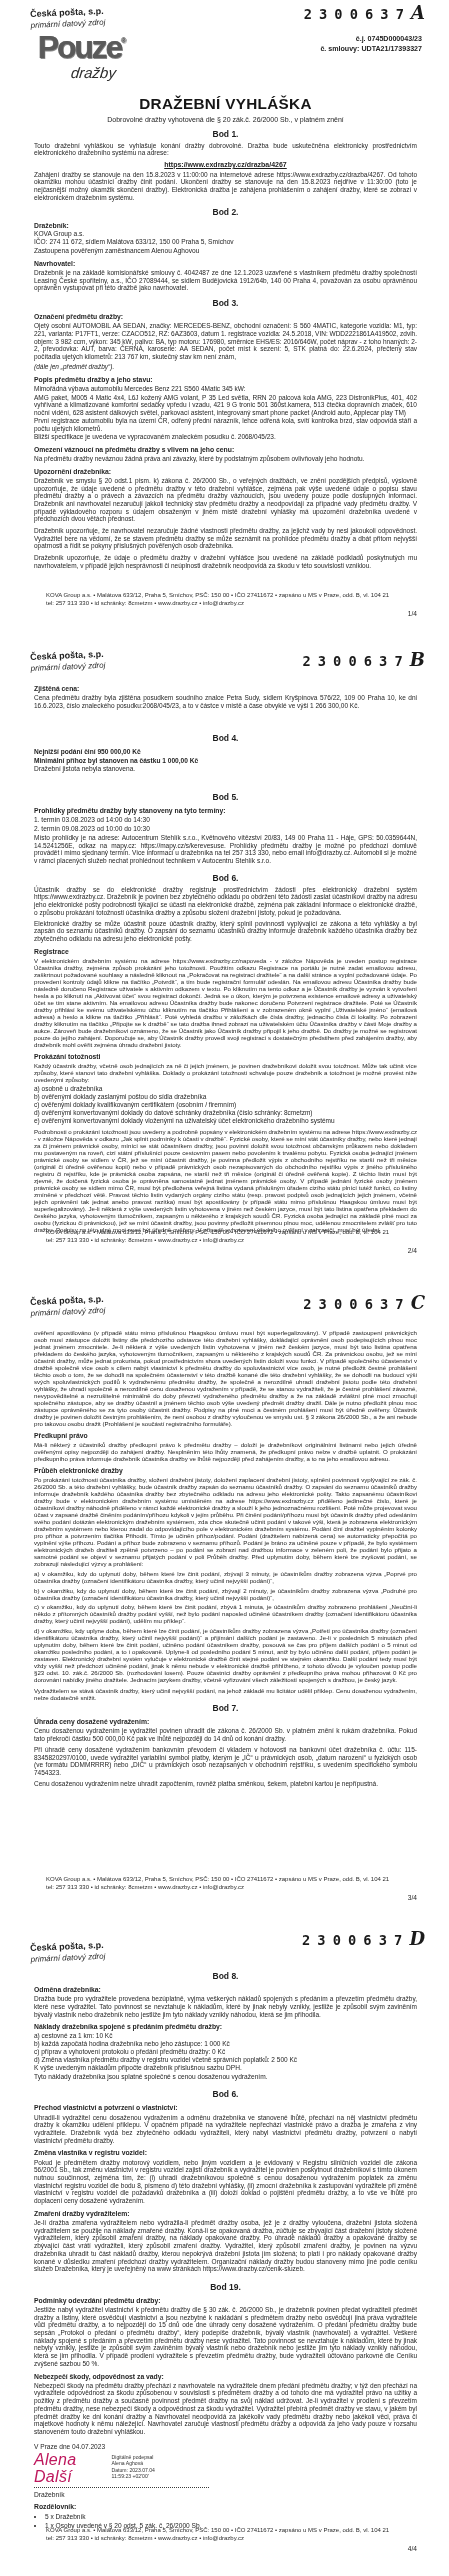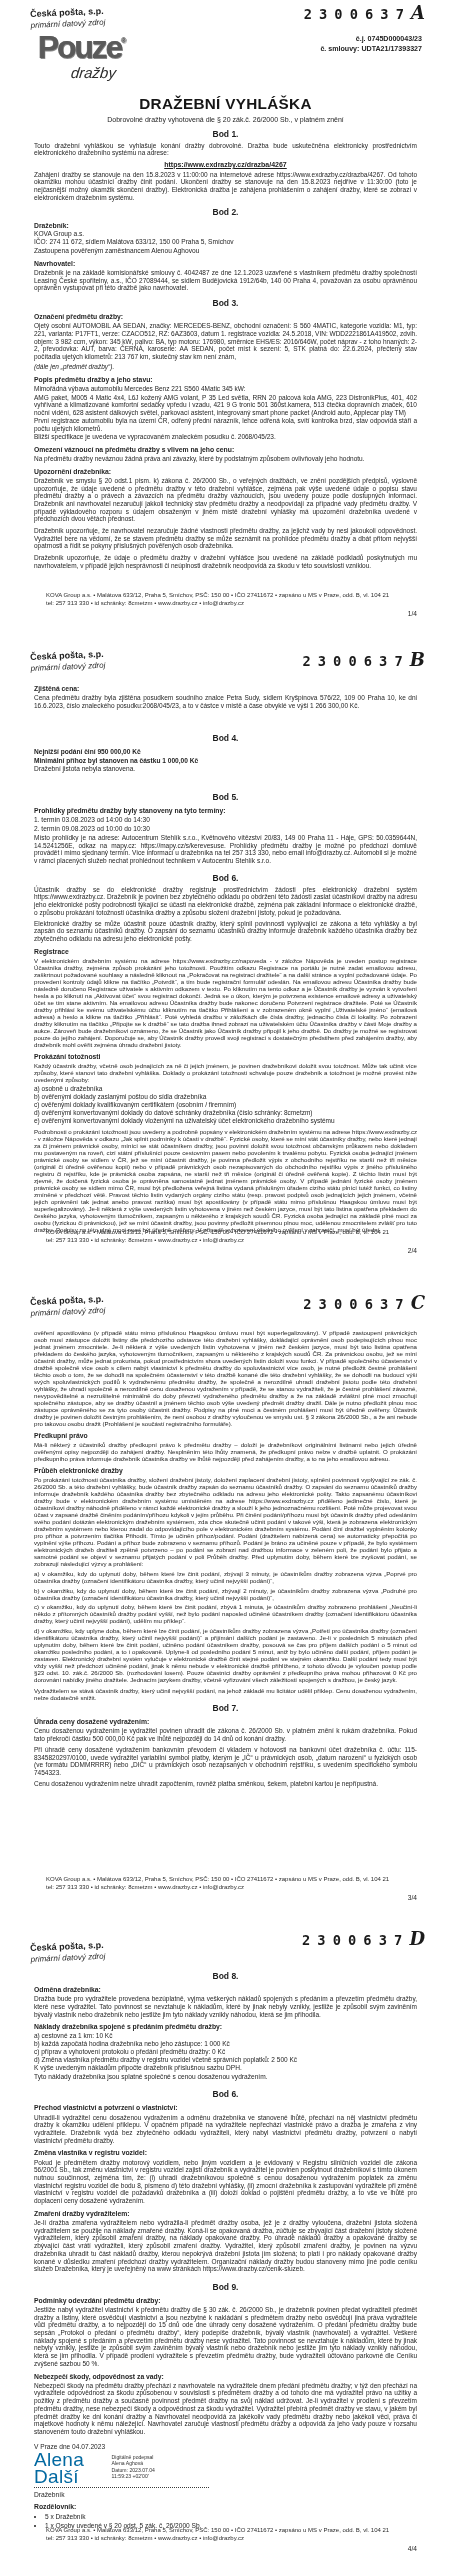--- a/index.html
+++ b/index.html
@@ -33,21 +33,21 @@
   .center-link{text-align:center;font-weight:bold;text-decoration:underline;font-size:7px;margin:3.8px 0 2.7px;}
   .italic{font-style:italic;}
   .abc{font-size:6.5px;line-height:7.4px;margin:0.5px 0 0;text-align:left;}
   .abc.dense{font-size:6.1px;line-height:7px;margin:2.7px 0 0;text-align:justify;}
   
   .footer{position:absolute;left:46px;right:32px;font-size:6px;line-height:8px;color:#2c2c2c;}
   .footer .pnum{position:absolute;right:0;bottom:-11px;font-size:6.6px;color:#222;}
   
   .sign-date{font-size:6.6px;margin-top:7.7px;}
   .sign-row{display:flex;align-items:flex-start;margin-top:1.1px;}
-  .sign-name{font-size:19px;line-height:17px;color:#0369a1;letter-spacing:0.3px;min-width:71px;}
+  .sign-name{font-size:16px;line-height:17px;color:#be185d;letter-spacing:0.3px;min-width:71px;font-style:italic;}
   .sign-meta{font-size:5.1px;line-height:6.6px;color:#333;margin:2.2px 0 0 6.6px;}
   .sign-dots{width:175px;border-bottom:1.4px dotted #3a3a3a;margin-top:1.6px;}
   .sign-role{font-size:6.7px;margin-top:3.3px;}
   ul.rozd{margin:2.2px 0 0 3.3px;padding-left:7.7px;}
   ul.rozd li{font-size:6.6px;line-height:8.2px;margin-top:1.1px;}
 </style>
 </head>
 <body>
 
 <section class="page" id="p1">
@@ -187,21 +187,21 @@
     <div class="abc">d) Změna vlastníka předmětu dražby v registru vozidel včetně správních poplatků: 2 500 Kč</div>
     <div class="line">K výše uvedeným nákladům připočte dražebník příslušnou sazbu DPH.</div>
     <div class="line">Tyto náklady dražebníka jsou splatné společné s cenou dosaženou vydražením.</div>
     <div class="bod" style="margin-top:8.8px">Bod 6.</div>
     <div class="sec-h">Přechod vlastnictví a potvrzení o vlastnictví:</div>
     <p class="body">Uhradil-li vydražitel cenu dosaženou vydražením a odměnu dražebníka ve stanovené lhůtě, přechází na něj vlastnictví předmětu dražby k okamžiku udělení příklepu. V opačném případě na vydražitele nepřechází vlastnické právo a dražba je zmařena z viny vydražitele. Dražebník vydá bez zbytečného odkladu vydražiteli, který nabyl vlastnictví předmětu dražby, potvrzení o nabytí vlastnictví předmětu dražby.</p>
     <div class="sec-h">Změna vlastníka v registru vozidel:</div>
     <p class="body">Pokud je předmětem dražby motorový vozidlem, nebo jiným vozidlem a je evidovaný v Registru silničních vozidel dle zákona 56/2001 Sb., tak změnu vlastnictví v registru vozidel zajistí dražebník a vydražitel je povinen poskytnout dražebníkovi s tímto úkonem nutnou součinnost, zejména tím, že: (i) uhradí dražebníkovou společně s cenou dosaženou vydražením poplatek za změnu vlastnictví registru vozidel dle bodu 8, písmeno d) této dražební vyhlášky, (ii) zmocní dražebníka k zastupování vydražitele při změně vlastnictví v registru vozidel dle požadavků dražebníka a (iii) doloží doklad o pojištění předmětu dražby, a to vše ve lhůtě pro doplacení ceny dosažené vydražením.</p>
     <div class="sec-h">Zmaření dražby vydražitelem:</div>
     <p class="body">Je-li dražba zmařena vydražitelem nebo vydražila-li předmět dražby osoba, jež je z dražby vyloučena, dražební jistota složená vydražitelem se použije na náklady zmařené dražby. Koná-li se opakovaná dražba, zúčtuje se zbývající část dražební jistoty složené vydražitelem, který způsobil zmaření dražby, na náklady opakované dražby. Po úhradě nákladů dražby a opakované dražby se zbývající část vrátí vydražiteli, který způsobil zmaření dražby. Vydražitel, který způsobil zmaření dražby, je povinen na výzvu dražebníka uhradit tu část nákladů dražby, kterou nepokrývá dražební jistota jím složená; to platí i pro náklady opakované dražby konané v důsledku zmaření předchozí dražby vydražitelem. Organizační náklady dražby budou stanoveny mimo jiné podle ceníku služeb Dražebníka, který je uveřejněný na www stránkách https://www.drazby.cz/cenik-sluzeb.</p>
-    <div class="bod" style="margin-top:8.8px">Bod 9.</div>
+    <div class="bod" style="margin-top:8.8px">Bod 19.</div>
     <div class="sec-h">Podmínky odevzdání předmětu dražby:</div>
     <p class="body">Jestliže nabyl vydražitel vlastnictví k předmětu dražby dle § 30 zák. č. 26/2000 Sb., je dražebník povinen předat vydražiteli předmět dražby a listiny, které osvědčují vlastnictví a jsou nezbytné k nakládání s předmětem dražby nebo osvědčují jiná práva vydražitele vůči předmětu dražby, a to nejpozději do 15 dnů ode dne úhrady ceny dosažené vydražením. O předání předmětu dražby bude sepsán „Protokol o předání o předmětu dražby“, který podepíše dražebník, bývalý vlastník (navrhovatel) a vydražitel. Veškeré náklady spojené s předáním a převzetím předmětu dražby nese vydražitel. Tato povinnost se nevztahuje k nákladům, které by jinak nebyly vznikly, jestliže je způsobil svým zaviněním bývalý vlastník nebo dražebník nebo jestliže jim tyto náklady vznikly náhodou, která se jim přihodila. V případě prodlení vydražitele s převzetím předmětu dražby, bude vydražiteli účtováno parkovné dle Ceníku zvýšené sazbou 50 %.</p>
     <div class="sec-h">Nebezpečí škody, odpovědnost za vady:</div>
     <p class="body">Nebezpečí škody na předmětu dražby přechází z navrhovatele na vydražitele dnem předání předmětu dražby; v týž den přechází na vydražitele odpovědnost za škodu způsobenou v souvislosti s předmětem dražby a od tohoto dne má vydražitel právo na užitky a požitky z předmětu dražby a současně povinnost předmět dražby na svůj náklad udržovat. Je-li vydražitel v prodlení s převzetím předmětu dražby, nese nebezpečí škody a odpovědnost za škodu vydražitel. Vydražitel přebírá předmět dražby ve stavu, v jakém byl předmět dražby ke dni konání dražby a Navrhovatel neodpovídá za jakékoliv vady předmětu dražby nebo jakékoli věci, práva či majetkové hodnoty k němu náležející. Navrhovatel zaručuje vlastnosti předmětu dražby a odpovídá za jeho vady pouze v rozsahu stanoveném touto dražební vyhláškou.</p>
     <div class="sign-date">V Praze dne 04.07.2023</div>
     <div class="sign-row">
       <div class="sign-name">
         <div>Alena</div>
         <div>Další</div>
       </div>

